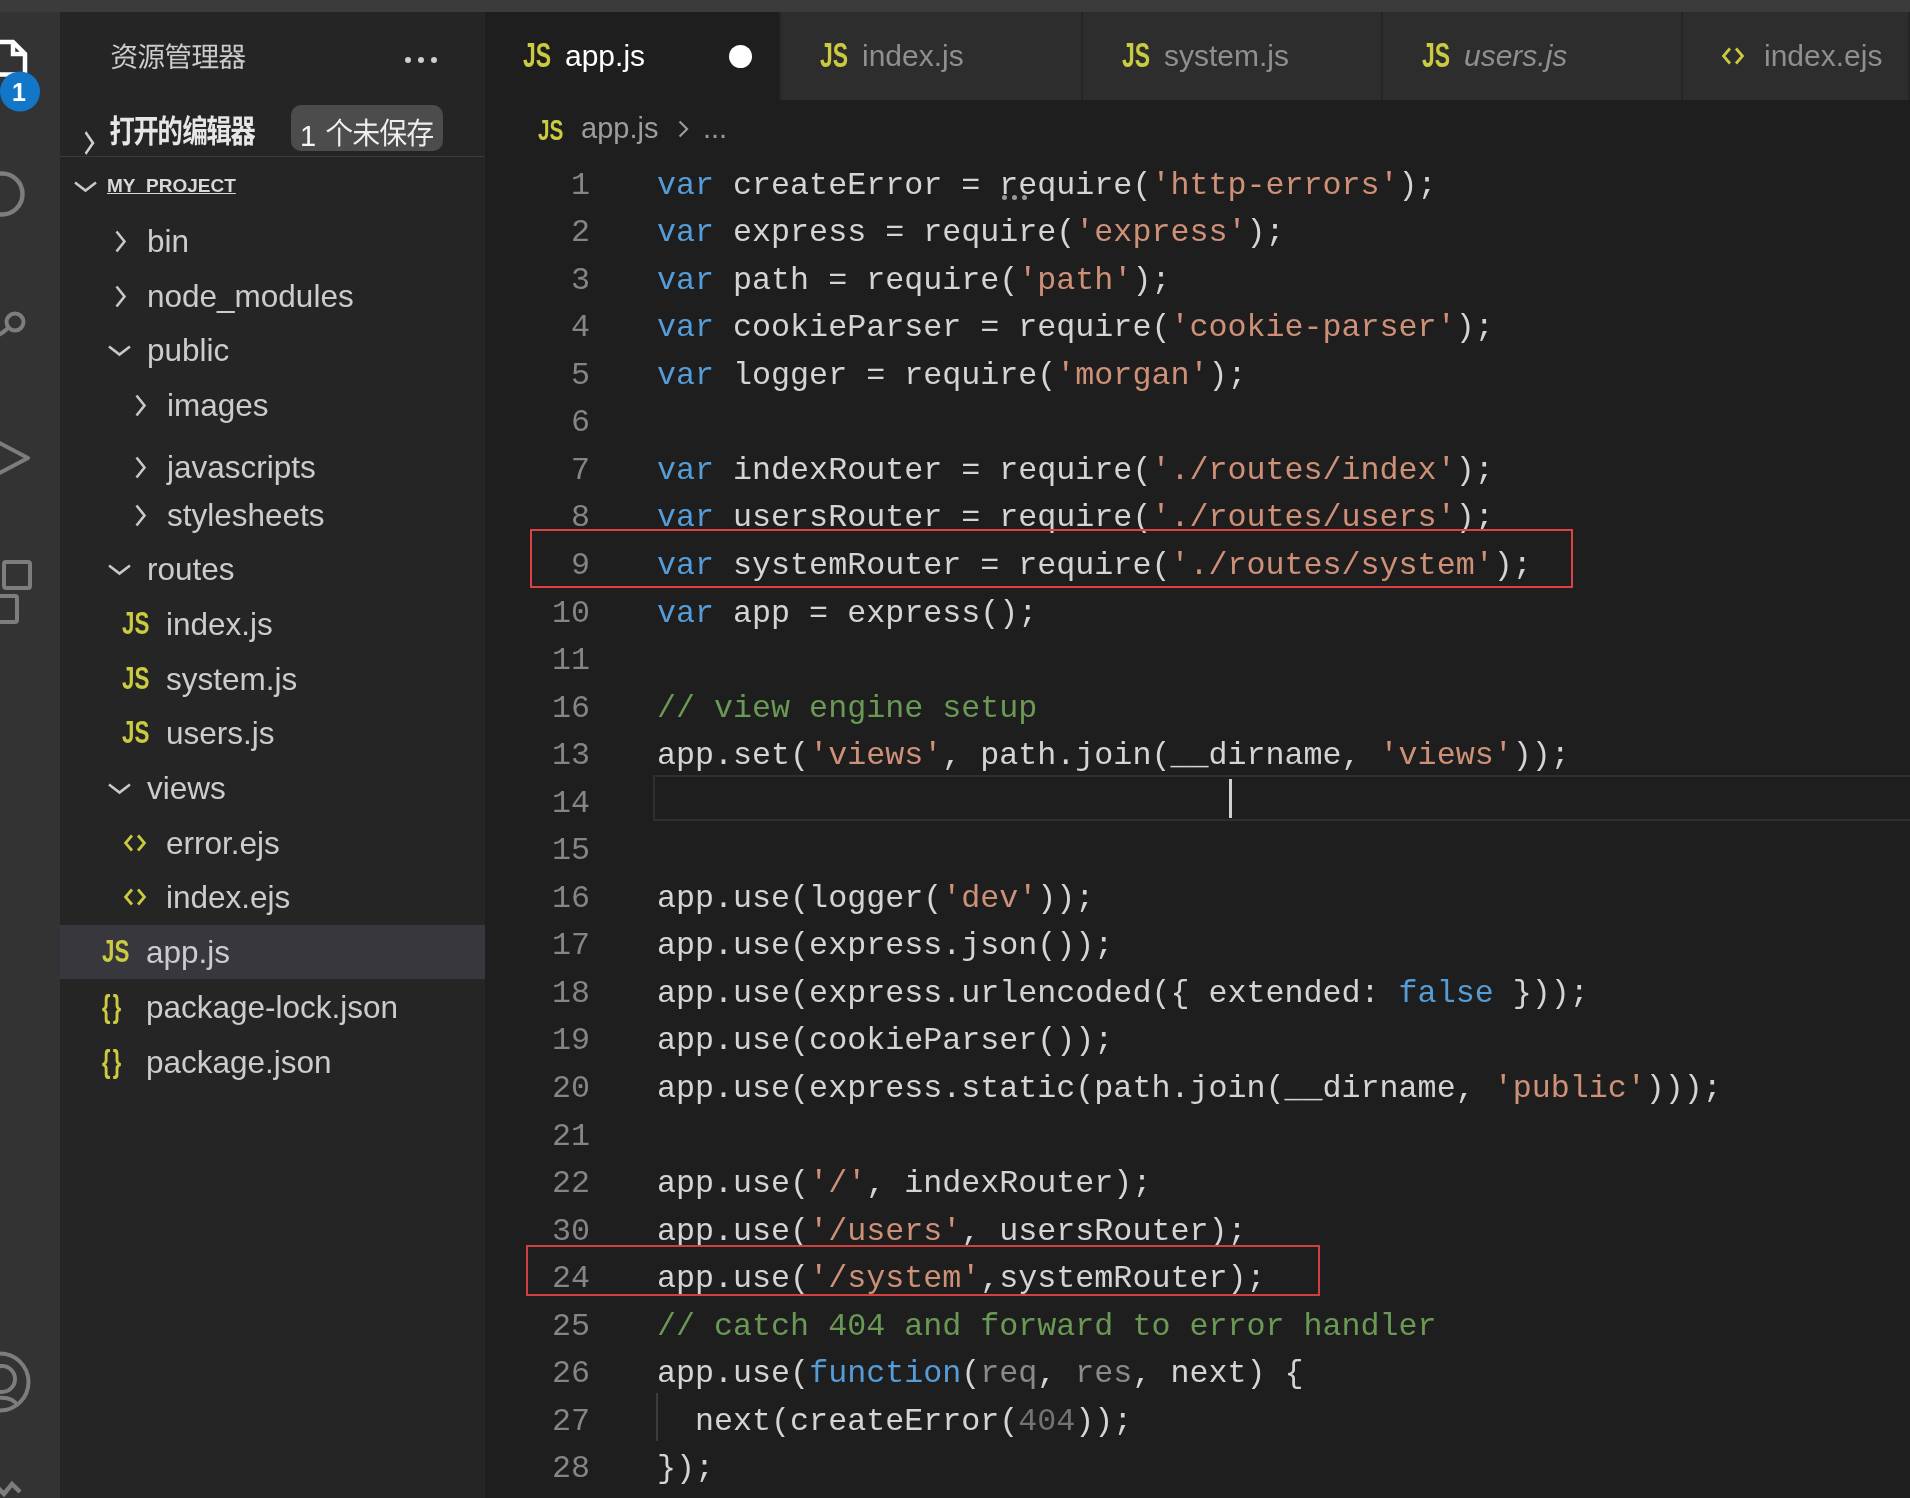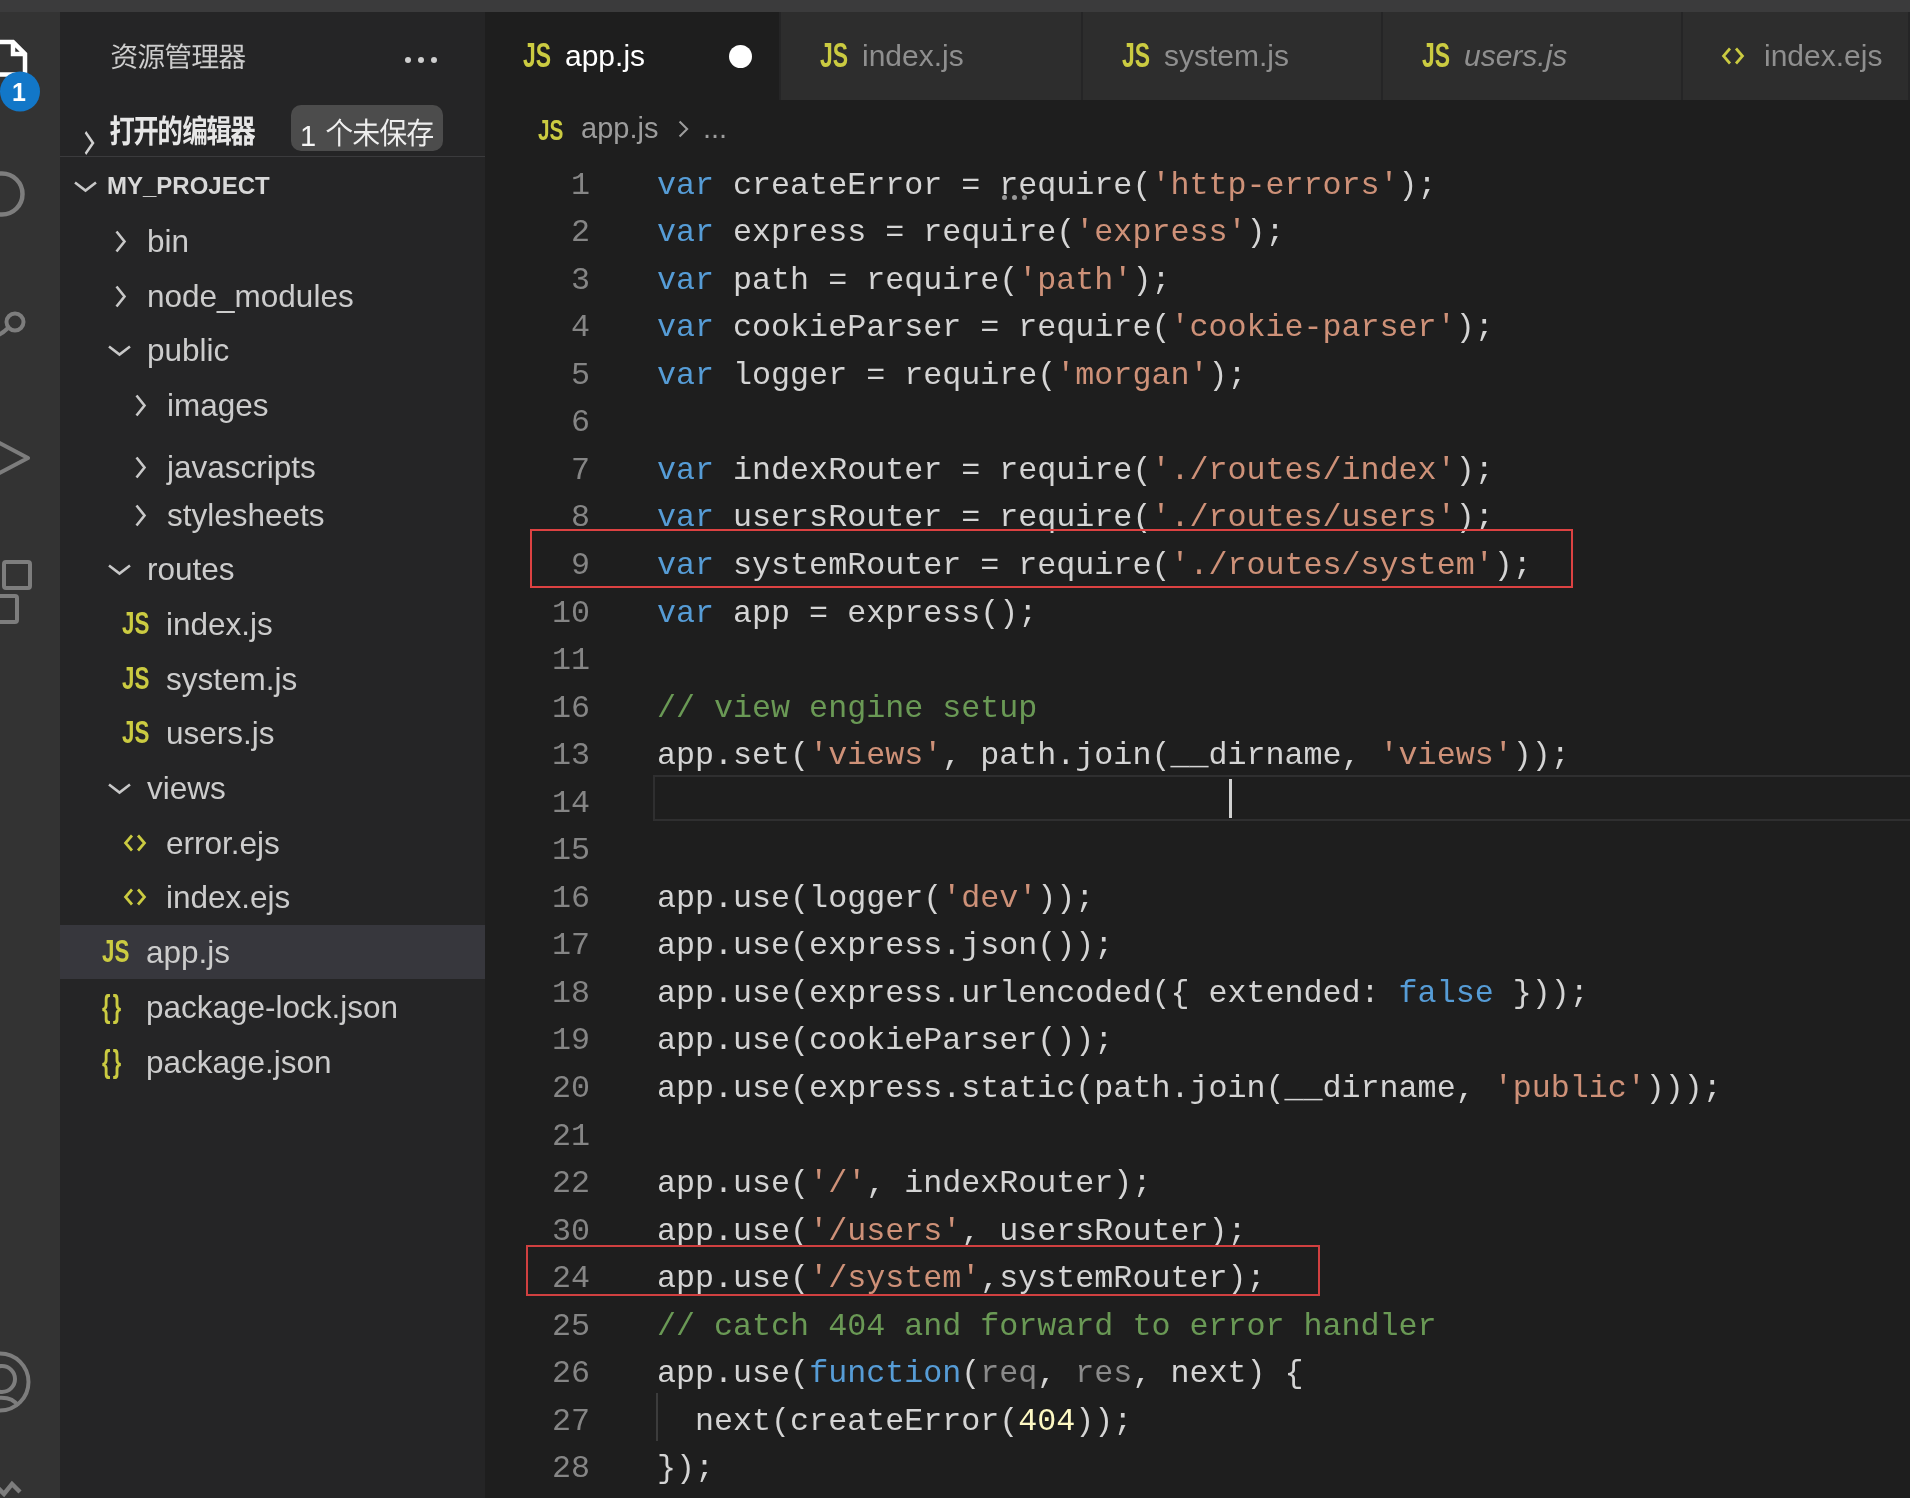--- a/index.html
+++ b/index.html
@@ -4,35 +4,35 @@
 html,body { width:1910px; height:1498px; overflow:hidden; background:#1e1e1e; }
 body { font-family:"Liberation Sans",sans-serif; -webkit-font-smoothing:antialiased; }
 #root { position:relative; width:1910px; height:1498px; background:#1e1e1e; overflow:hidden; }
 .cj { display:block; }
 #topbar { position:absolute; left:0; top:0; width:1910px; height:12px; background:#3b3b3c; }
 #actbar { position:absolute; left:0; top:12px; width:60px; height:1486px; background:#333333; }
 #sidebar { position:absolute; left:60px; top:12px; width:425px; height:1486px; background:#252526; }
 .trow { position:absolute; left:0; width:100%; height:54.7px; }
 .trow.sel { background:#37373d; }
 .lbl { position:absolute; top:50%; transform:translateY(-50%); font-size:31.5px; color:#cccccc; white-space:nowrap; }
-.rootlbl { position:absolute; top:50%; transform:translateY(-50%); font-size:24px; font-weight:bold; color:#d8d8d8; letter-spacing:0; }
+.rootlbl { position:absolute; top:50%; transform:translateY(-50%); font-size:19px; font-weight:bold; color:#d8d8d8; letter-spacing:0;text-decoration:underline; }
 .jsic { position:absolute; top:50%; transform:translateY(-50%) scale(0.8,1.13); transform-origin:left center; font-size:28px; font-weight:bold; color:#cbcb41; }
 .mdot { width:6px; height:6px; border-radius:50%; background:#cfcfcf; display:block; margin-top:4px; }
 #tabbar { position:absolute; left:485px; top:12px; width:1425px; height:88px; background:#2d2d2d; }
 .tab { position:absolute; top:0; height:100%; }
 .tab { border-right:2px solid #252526; }
 .tlbl { position:absolute; left:80px; top:50%; transform:translateY(-50%); font-size:30px; white-space:nowrap; }
 .tabjs { font-size:28px; transform:translateY(-50%) scale(0.82,1.26); }
 .dot { position:absolute; left:244px; top:33px; width:23px; height:23px; border-radius:50%; background:#ffffff; }
 #editor { position:absolute; left:485px; top:100px; width:1425px; height:1398px; background:#1e1e1e; }
 .ln { position:absolute; left:0; width:1910px; height:47.55px; line-height:47.55px; font-family:"Liberation Mono",monospace; font-size:31.7px; }
 .ln .g { position:absolute; left:470px; width:120px; text-align:right; color:#858585; }
 .ln .t { position:absolute; left:657px; white-space:pre; color:#d4d4d4; }
 i { font-style:normal; }
-.k { color:#569cd6; } .s { color:#ce9178; } .cm { color:#6a9955; } .num { color:#fef9c3; } .dim { color:#8a8a8a; }
+.k { color:#569cd6; } .s { color:#ce9178; } .cm { color:#6a9955; } .num { color:#737373; } .dim { color:#8a8a8a; }
 </style></head>
 <body>
 <svg style="position:absolute;width:0;height:0" aria-hidden="true">
     <defs>
       <path id="gr8d44" transform="scale(1,-1)" d="M85 752C158 725 249 678 294 643L334 701C287 736 195 779 123 804ZM49 495 71 426C151 453 254 486 351 519L339 585C231 550 123 516 49 495ZM182 372V93H256V302H752V100H830V372ZM473 273C444 107 367 19 50 -20C62 -36 78 -64 83 -82C421 -34 513 73 547 273ZM516 75C641 34 807 -32 891 -76L935 -14C848 30 681 92 557 130ZM484 836C458 766 407 682 325 621C342 612 366 590 378 574C421 609 455 648 484 689H602C571 584 505 492 326 444C340 432 359 407 366 390C504 431 584 497 632 578C695 493 792 428 904 397C914 416 934 442 949 456C825 483 716 550 661 636C667 653 673 671 678 689H827C812 656 795 623 781 600L846 581C871 620 901 681 927 736L872 751L860 747H519C534 773 546 800 556 826Z"></path>
       <path id="gr6e90" transform="scale(1,-1)" d="M537 407H843V319H537ZM537 549H843V463H537ZM505 205C475 138 431 68 385 19C402 9 431 -9 445 -20C489 32 539 113 572 186ZM788 188C828 124 876 40 898 -10L967 21C943 69 893 152 853 213ZM87 777C142 742 217 693 254 662L299 722C260 751 185 797 131 829ZM38 507C94 476 169 428 207 400L251 460C212 488 136 531 81 560ZM59 -24 126 -66C174 28 230 152 271 258L211 300C166 186 103 54 59 -24ZM338 791V517C338 352 327 125 214 -36C231 -44 263 -63 276 -76C395 92 411 342 411 517V723H951V791ZM650 709C644 680 632 639 621 607H469V261H649V0C649 -11 645 -15 633 -16C620 -16 576 -16 529 -15C538 -34 547 -61 550 -79C616 -80 660 -80 687 -69C714 -58 721 -39 721 -2V261H913V607H694C707 633 720 663 733 692Z"></path>
       <path id="gr7ba1" transform="scale(1,-1)" d="M211 438V-81H287V-47H771V-79H845V168H287V237H792V438ZM771 12H287V109H771ZM440 623C451 603 462 580 471 559H101V394H174V500H839V394H915V559H548C539 584 522 614 507 637ZM287 380H719V294H287ZM167 844C142 757 98 672 43 616C62 607 93 590 108 580C137 613 164 656 189 703H258C280 666 302 621 311 592L375 614C367 638 350 672 331 703H484V758H214C224 782 233 806 240 830ZM590 842C572 769 537 699 492 651C510 642 541 626 554 616C575 640 595 669 612 702H683C713 665 742 618 755 589L816 616C805 640 784 672 761 702H940V758H638C648 781 656 805 663 829Z"></path>
       <path id="gr7406" transform="scale(1,-1)" d="M476 540H629V411H476ZM694 540H847V411H694ZM476 728H629V601H476ZM694 728H847V601H694ZM318 22V-47H967V22H700V160H933V228H700V346H919V794H407V346H623V228H395V160H623V22ZM35 100 54 24C142 53 257 92 365 128L352 201L242 164V413H343V483H242V702H358V772H46V702H170V483H56V413H170V141C119 125 73 111 35 100Z"></path>
       <path id="gr5668" transform="scale(1,-1)" d="M196 730H366V589H196ZM622 730H802V589H622ZM614 484C656 468 706 443 740 420H452C475 452 495 485 511 518L437 532V795H128V524H431C415 489 392 454 364 420H52V353H298C230 293 141 239 30 198C45 184 64 158 72 141L128 165V-80H198V-51H365V-74H437V229H246C305 267 355 309 396 353H582C624 307 679 264 739 229H555V-80H624V-51H802V-74H875V164L924 148C934 166 955 194 972 208C863 234 751 288 675 353H949V420H774L801 449C768 475 704 506 653 524ZM553 795V524H875V795ZM198 15V163H365V15ZM624 15V163H802V15Z"></path>
       <path id="gr4e2a" transform="scale(1,-1)" d="M460 546V-79H538V546ZM506 841C406 674 224 528 35 446C56 428 78 399 91 377C245 452 393 568 501 706C634 550 766 454 914 376C926 400 949 428 969 444C815 519 673 613 545 766L573 810Z"></path>

